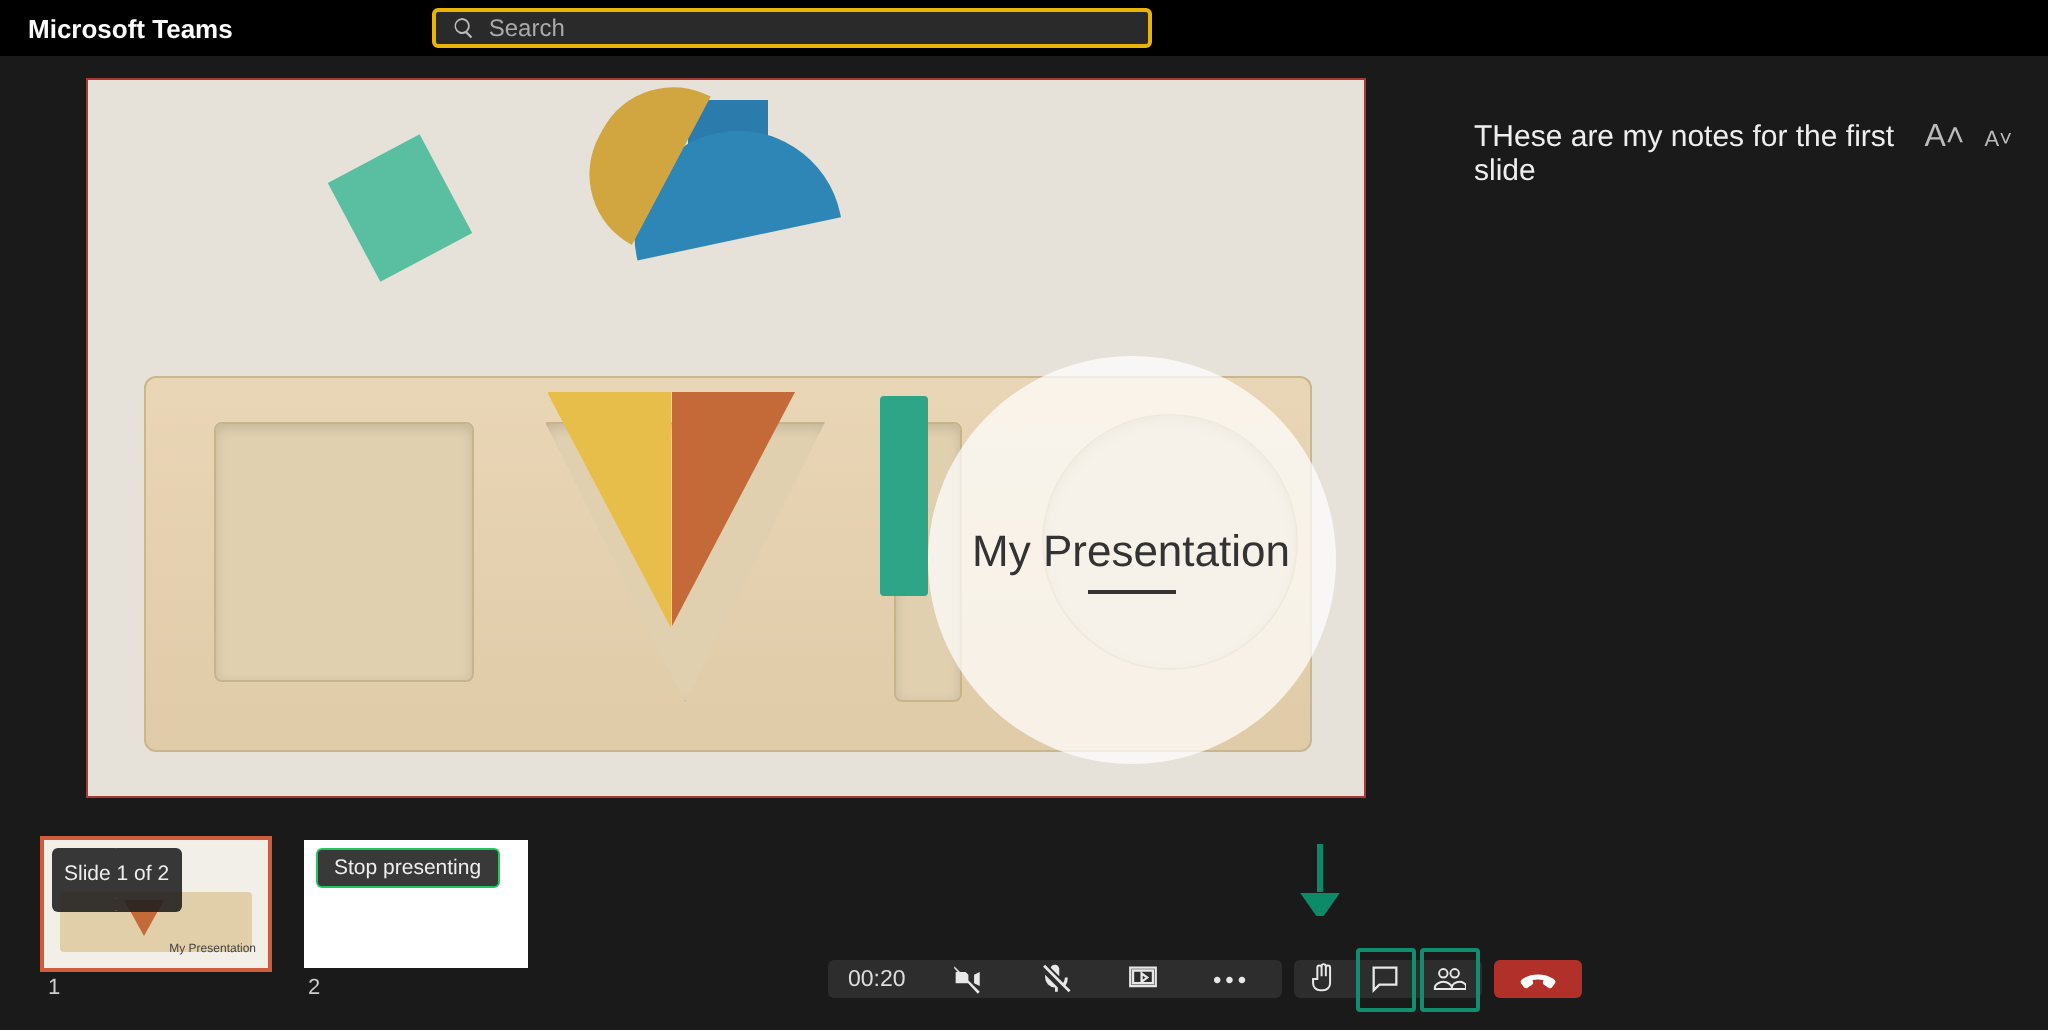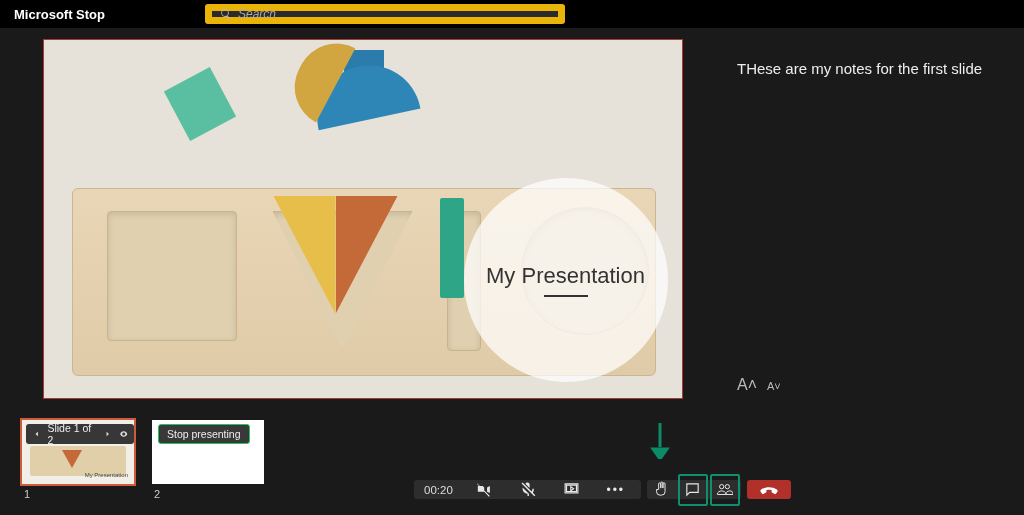--- a/index.html
+++ b/index.html
@@ -1,19 +1,19 @@
 <!DOCTYPE html>
 <html><head>
 <meta charset="utf-8">
 <style>
   * { box-sizing: border-box; margin: 0; padding: 0; }
   html, body { width: 1024px; height: 515px; overflow: hidden; font-family: "Segoe UI", Arial, sans-serif; background: #0f0f0f; color: #fff; }
   .top-bar { height: 28px; background: #000; display: flex; align-items: center; padding: 0 14px; }
   .app-title { font-size: 13px; font-weight: 600; color: #fff; }
-  .search-wrap { margin-left: 100px; display: flex; align-items: center; background: #2a2a2a; border-radius: 3px; padding: 2px 8px; height: 20px; width: 360px; border: 7px solid #eab308; font-style: italic; }
+  .search-wrap { margin-left: 100px; display: flex; align-items: center; background: #2a2a2a; border-radius: 3px; padding: 2px 8px; height: 20px; width: 360px; border: 2px solid #eab308; }
   .search-wrap svg { width: 12px; height: 12px; fill: #bbb; margin-right: 6px; }
   .search-wrap span { color: #aaa; font-size: 12px; }
 
   .main { display: flex; height: 380px; background: #1a1a1a; padding-top: 2px; }
   .left { width: 725px; display: flex; justify-content: center; align-items: center; }
   .slide { width: 640px; height: 360px; background: #e4e0d5; border: 1px solid #a83a36; position: relative; overflow: hidden; }
   .carpet { position: absolute; inset: 0; background: #e6e2d9; }
   
   .board { position: absolute; left: 28px; top: 148px; width: 584px; height: 188px; background: linear-gradient(#e9d6b6, #e0cba8); border-radius: 6px; border: 1px solid #c9b78f; }
   .hole { position: absolute; background: #e0d0b0; border: 1px solid #c8b48a; border-radius: 4px; box-shadow: inset 0 2px 6px rgba(0,0,0,.12); }
@@ -26,32 +26,32 @@
   .piece-bar  { position: absolute; left: 396px; top: 158px; width: 24px; height: 100px; background: #2da586; border-radius: 2px; }
   
   .block-g  { position: absolute; left: 130px; top: 36px; width: 52px; height: 56px; background: #59bfa0; transform: rotate(-28deg); }
   .block-y  { position: absolute; left: 232px; top: 16px; width: 84px; height: 40px; background: #d1a640; border-radius: 40px 40px 0 0; transform: rotate(-62deg); }
   .block-b1 { position: absolute; left: 268px; top: 26px; width: 104px; height: 54px; background: #2e86b7; border-radius: 52px 52px 0 0; transform: rotate(-12deg); }
   .block-b2 { position: absolute; left: 300px; top: 10px; width: 40px; height: 40px; background: #2b7cad; }
   .title-circle { position: absolute; right: 14px; top: 138px; width: 204px; height: 204px; border-radius: 50%; background: rgba(255,255,255,.72); display: flex; flex-direction: column; align-items: center; justify-content: center; }
   .title-circle .t { font-size: 22px; color: #333; }
   .title-circle .line { width: 44px; height: 2px; background: #333; margin-top: 6px; }
 
-  .right { flex: 1; padding: 30px 18px 10px 12px; display: flex; flex-direction: column; justify-content: space-between; }
+  .right { flex: 1; padding: 30px 18px 10px 12px; display: flex; flex-direction: row; justify-content: space-between; }
   .notes-text { font-size: 15px; color: #eee; }
   .font-controls { display: flex; gap: 10px; color: #bbb; align-items: baseline; padding-bottom: 4px; }
   .font-controls .big { font-size: 16px; }
   .font-controls .small { font-size: 11px; }
 
   .bottom { height: 107px; background: #1a1a1a; position: relative; padding-top: 12px; }
   .thumbs { display: flex; gap: 18px; padding-left: 22px; }
   .thumb { width: 112px; height: 64px; background: #f2efe9; position: relative; }
   .thumb.active { outline: 2px solid #ce5b39; }
   .thumb-num { color: #ccc; font-size: 11px; margin-top: 4px; padding-left: 2px; }
-  .thumb-overlay { position: absolute; left: 4px; top: 4px; height: 20px; display: flex; align-items: center; background: rgba(30,30,30,.88); border-radius: 3px; padding: 0 6px; gap: 6px; }
+  .thumb-overlay { position: absolute; left: 4px; top: 4px; height: 32px; display: flex; align-items: center; background: rgba(30,30,30,.88); border-radius: 3px; padding: 0 6px; gap: 6px; flex-direction: column; }
   .thumb-overlay svg { width: 10px; height: 10px; fill: #ddd; }
   .thumb-overlay .lbl { font-size: 10.5px; color: #eee; }
   .stop-chip { position: absolute; left: 6px; top: 4px; background: rgba(30,30,30,.88); border: 1px solid #22c55e; color: #eee; font-size: 10.5px; padding: 3px 8px; border-radius: 3px; }
   .mini-board { position: absolute; left: 8px; top: 26px; width: 96px; height: 30px; background: #e1cfa9; border-radius: 2px; }
   .mini-tri { position: absolute; left: 40px; top: 30px; width: 20px; height: 18px; background: #c36a38; clip-path: polygon(50% 100%, 0 0, 100% 0); }
   .mini-title { position: absolute; right: 6px; bottom: 6px; font-size: 6px; color: #444; }
 
   .toolbar { position: absolute; left: 414px; bottom: 16px; height: 19px; display: flex; align-items: stretch; }
   .tool-group { background: #2d2d2d; display: flex; align-items: center; border-radius: 3px; }
   .tool-group.g1 { padding: 0 10px; gap: 14px; }
@@ -63,21 +63,21 @@
   .hangup { background: #b1302a; width: 44px; border-radius: 3px; display: flex; align-items: center; justify-content: center; }
   .hangup svg { width: 22px; height: 22px; fill: #fff; }
 
   .annot-arrow { position: absolute; left: 650px; bottom: 52px; color: #0d8a67; }
   .annot-arrow svg { width: 20px; height: 36px; }
 </style>
 </head>
 <body>
 
 <div class="top-bar">
-  <div class="app-title">Microsoft Stop</div>
+  <div class="app-title">Microsoft Teams</div>
   <div class="search-wrap">
     <svg viewBox="0 0 24 24">
         <path d="M10 2a8 8 0 015.29 13.71l5 5-1.58 1.58-5-5A8 8 0 1110 2zm0 2a6 6 0 100 12 6 6 0 000-12z"></path>
       </svg>
     <span>Search</span>
   </div>
 </div>
 
 <div class="main">
   <div class="left">

